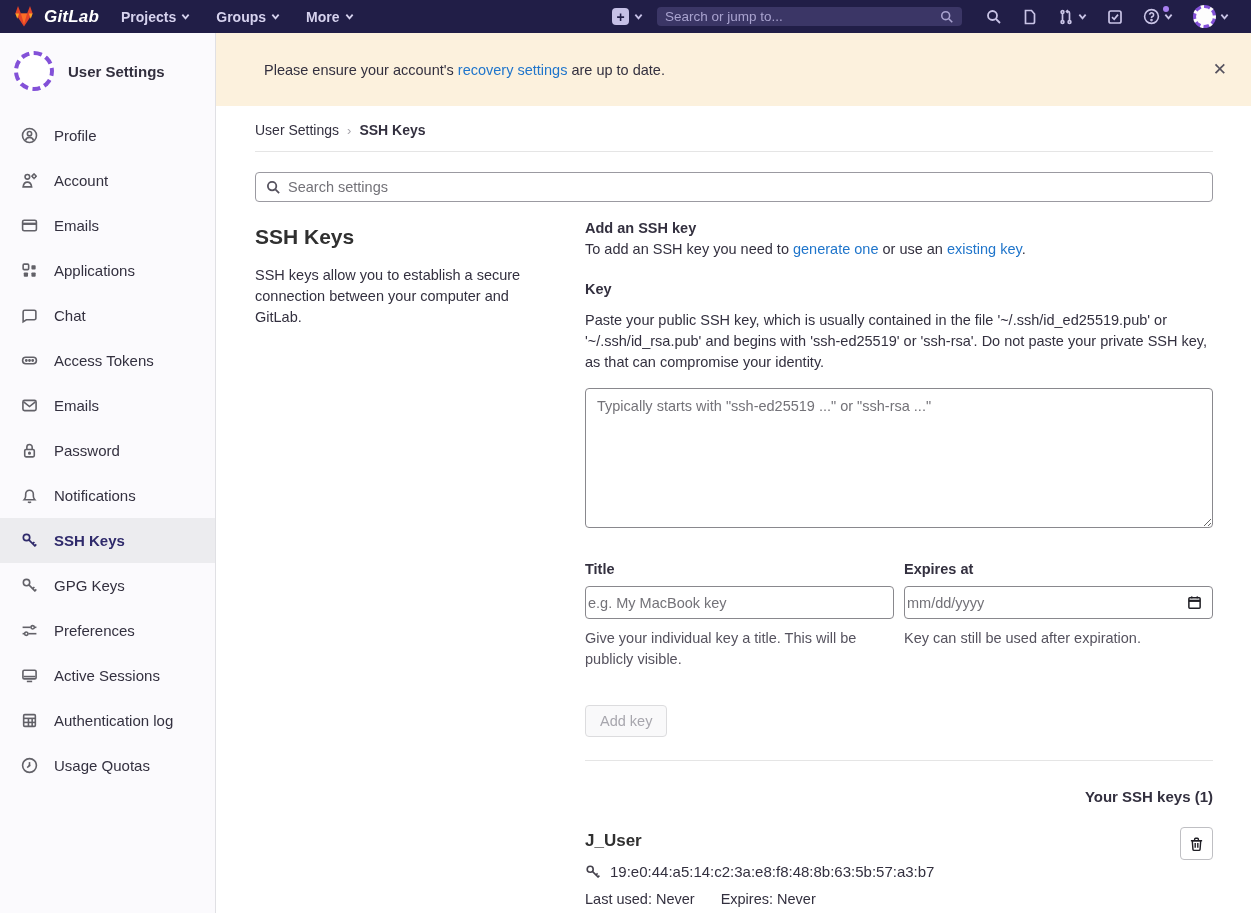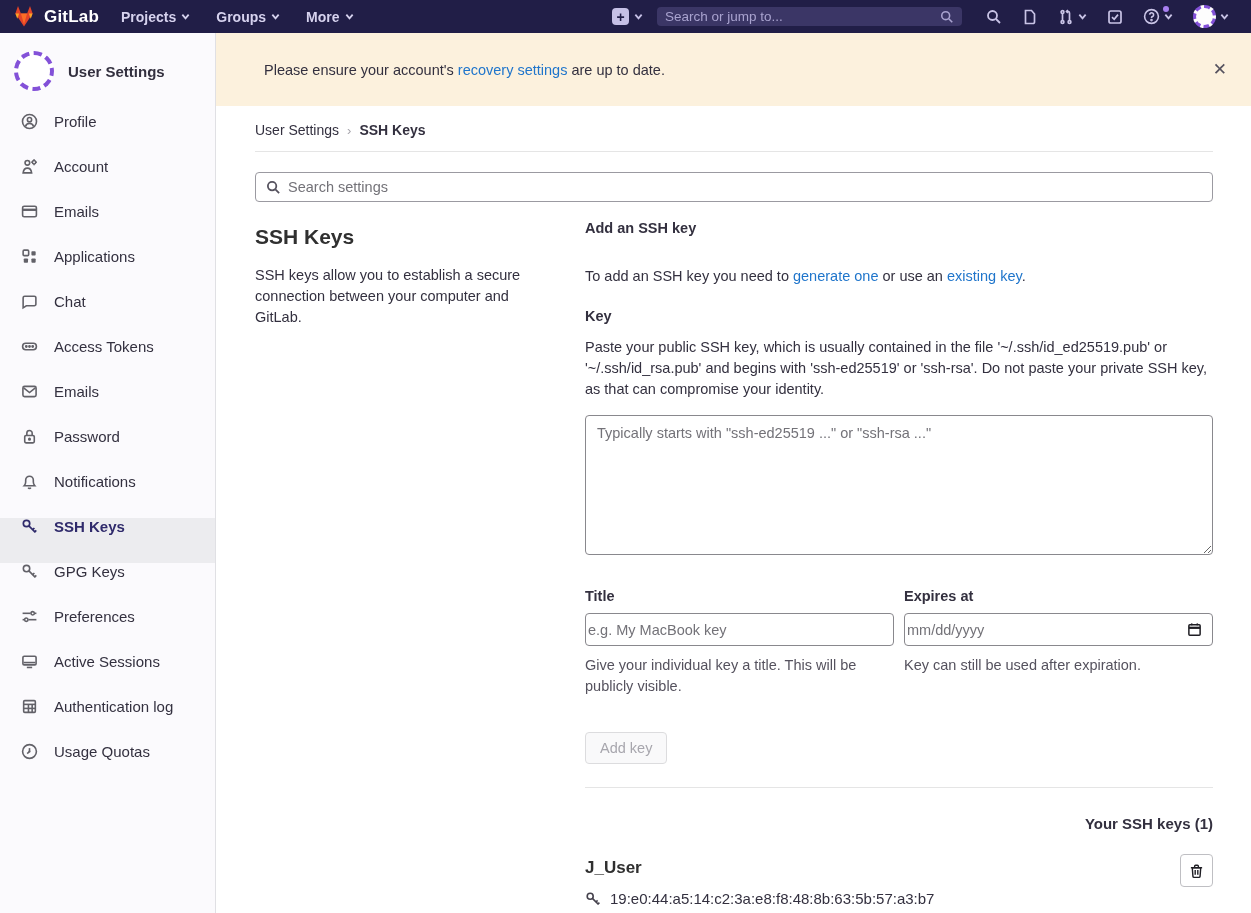--- a/index.html
+++ b/index.html
@@ -10,21 +10,21 @@
     --divider:#e5e5e5;
   }
   *{box-sizing:border-box;margin:0;padding:0;}
   html,body{width:1251px;height:913px;overflow:hidden;}
   body{font-family:"Liberation Sans","DejaVu Sans",sans-serif;font-size:14.5px;color:var(--text);background:#fff;}
   svg{display:block;}
 
   
   .navbar{height:33px;background:var(--navbar-bg);display:flex;align-items:center;padding:0 12px;color:var(--navbar-fg);}
   .logo-wrap{display:flex;align-items:center;gap:8px;margin-right:22px;cursor:pointer;}
-  .logo-text{font-size:17px;font-weight:700;color:#fff;letter-spacing:.2px;}
+  .logo-text{font-size:17px;font-weight:700;color:#fff;letter-spacing:.2px;font-style:italic;}
   .nav-menu{display:flex;align-items:center;gap:26px;}
   .nav-menu-item{display:flex;align-items:center;gap:5px;font-size:14px;font-weight:600;color:var(--navbar-fg);cursor:pointer;}
   .chev{width:9px;height:9px;}
   .nav-center{display:flex;align-items:center;margin-left:auto;}
   .plus-box{display:flex;align-items:center;gap:5px;margin-right:14px;cursor:pointer;}
   .plus-square{width:17px;height:17px;border-radius:4px;background:#c6c0e6;display:flex;align-items:center;justify-content:center;color:#211e47;font-weight:700;font-size:14px;line-height:1;}
   .nav-search{width:305px;height:19px;background:var(--navbar-search-bg);border-radius:4px;display:flex;align-items:center;padding:0 8px;}
   .nav-search input{flex:1;background:transparent;border:none;outline:none;color:#e6e3f5;font-size:13.5px;font-family:inherit;}
   .nav-search input::placeholder{color:var(--navbar-muted);}
   .nav-icons{display:flex;align-items:center;margin-left:14px;gap:0;}
@@ -32,21 +32,21 @@
   .help-dot{position:absolute;top:-2px;right:14px;width:6px;height:6px;border-radius:50%;background:#a87ff0;}
   .avatar-sm{width:23px;height:23px;border-radius:50%;background:#fdfdfd;border:3px dashed #8351d8;}
 
   
   .layout{display:flex;height:880px;}
   .sidebar{width:216px;background:var(--sidebar-bg);border-right:1px solid var(--sidebar-border);flex-shrink:0;}
   .sidebar-header{display:flex;align-items:center;gap:14px;padding:18px 14px 16px 14px;}
   .avatar-lg{width:40px;height:40px;border-radius:50%;background:#fff;border:4px dashed #8351d8;flex-shrink:0;}
   .sidebar-title{font-size:15px;font-weight:700;color:var(--text);}
   .side-nav{display:flex;flex-direction:column;padding-top:6px;}
-  .nav-item{display:flex;gap:16px;height:45px;padding-left:21px;color:var(--text);font-size:15px;cursor:pointer;text-decoration:none;}
+  .nav-item{display:flex;align-items:center;gap:16px;height:45px;padding-left:21px;color:var(--text);font-size:15px;cursor:pointer;text-decoration:none;}
   .nav-item svg{color:#626168;flex-shrink:0;}
   .nav-item.active{background:var(--active-bg);font-weight:700;color:var(--active-fg);}
   .nav-item.active svg{color:var(--active-fg);}
 
   .main{flex:1;overflow:hidden;}
   
   .alert{height:73px;background:var(--alert-bg);display:flex;align-items:center;padding:0 16px 0 48px;}
   .alert-text{font-size:14.5px;color:#33303f;}
   .alert-text a{color:var(--link);text-decoration:none;cursor:pointer;}
   .alert-close{margin-left:auto;background:none;border:none;font-size:17px;color:#55525e;cursor:pointer;padding:4px 8px;font-family:inherit;}
@@ -63,21 +63,21 @@
   .settings-search input{flex:1;border:none;outline:none;font-size:14.5px;color:var(--text);font-family:inherit;}
   .settings-search input::placeholder{color:#737278;}
 
   .columns{display:flex;margin-top:18px;}
   .col-left{width:330px;flex-shrink:0;padding-right:30px;}
   .col-right{flex:1;}
   h1.page-title{font-size:21px;font-weight:700;color:#303030;margin-top:5px;}
   .page-desc{margin-top:16px;line-height:21px;font-size:14.5px;}
 
   .section-heading{font-size:14.5px;font-weight:700;}
-  .intro{margin-top:30px;line-height:20px;}
+  .intro{margin-top:3px;line-height:20px;}
   .intro a{color:var(--link);text-decoration:none;cursor:pointer;}
   .field-label{font-size:14.5px;font-weight:700;margin-top:22px;}
   .field-help-long{margin-top:13px;line-height:21px;}
   textarea.key-input{width:100%;height:140px;margin-top:15px;border:1px solid var(--input-border);border-radius:4px;padding:9px 11px;font-family:inherit;font-size:14.5px;color:var(--text);resize:both;background:#fff;}
   textarea.key-input::placeholder{color:#737278;}
 
   .form-row{display:flex;gap:10px;margin-top:30px;}
   .form-col{flex:1;}
   .text-input{width:100%;height:33px;margin-top:9px;border:1px solid var(--input-border);border-radius:4px;padding:0 2px;font-family:inherit;font-size:14.5px;color:var(--text);outline:none;background:#fff;}
   .text-input::placeholder{color:#737278;}

